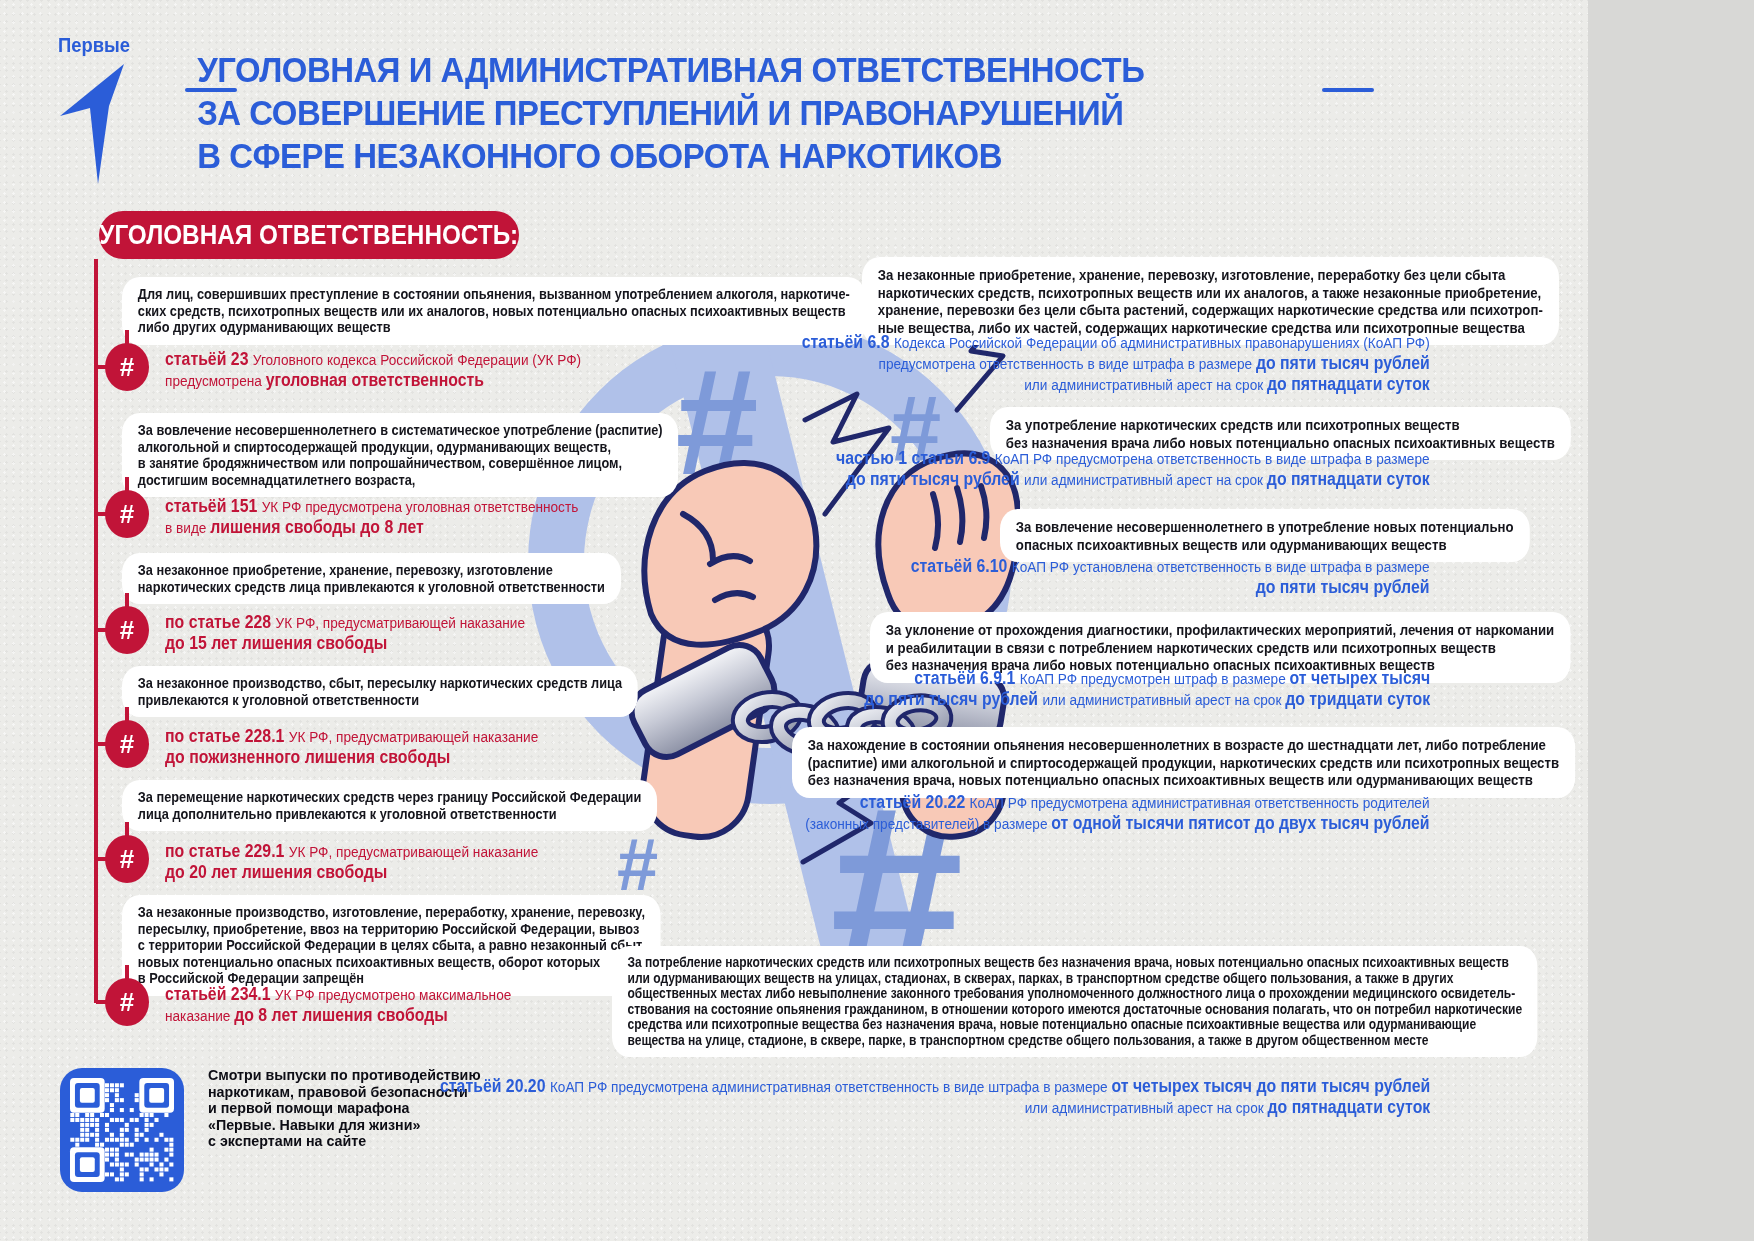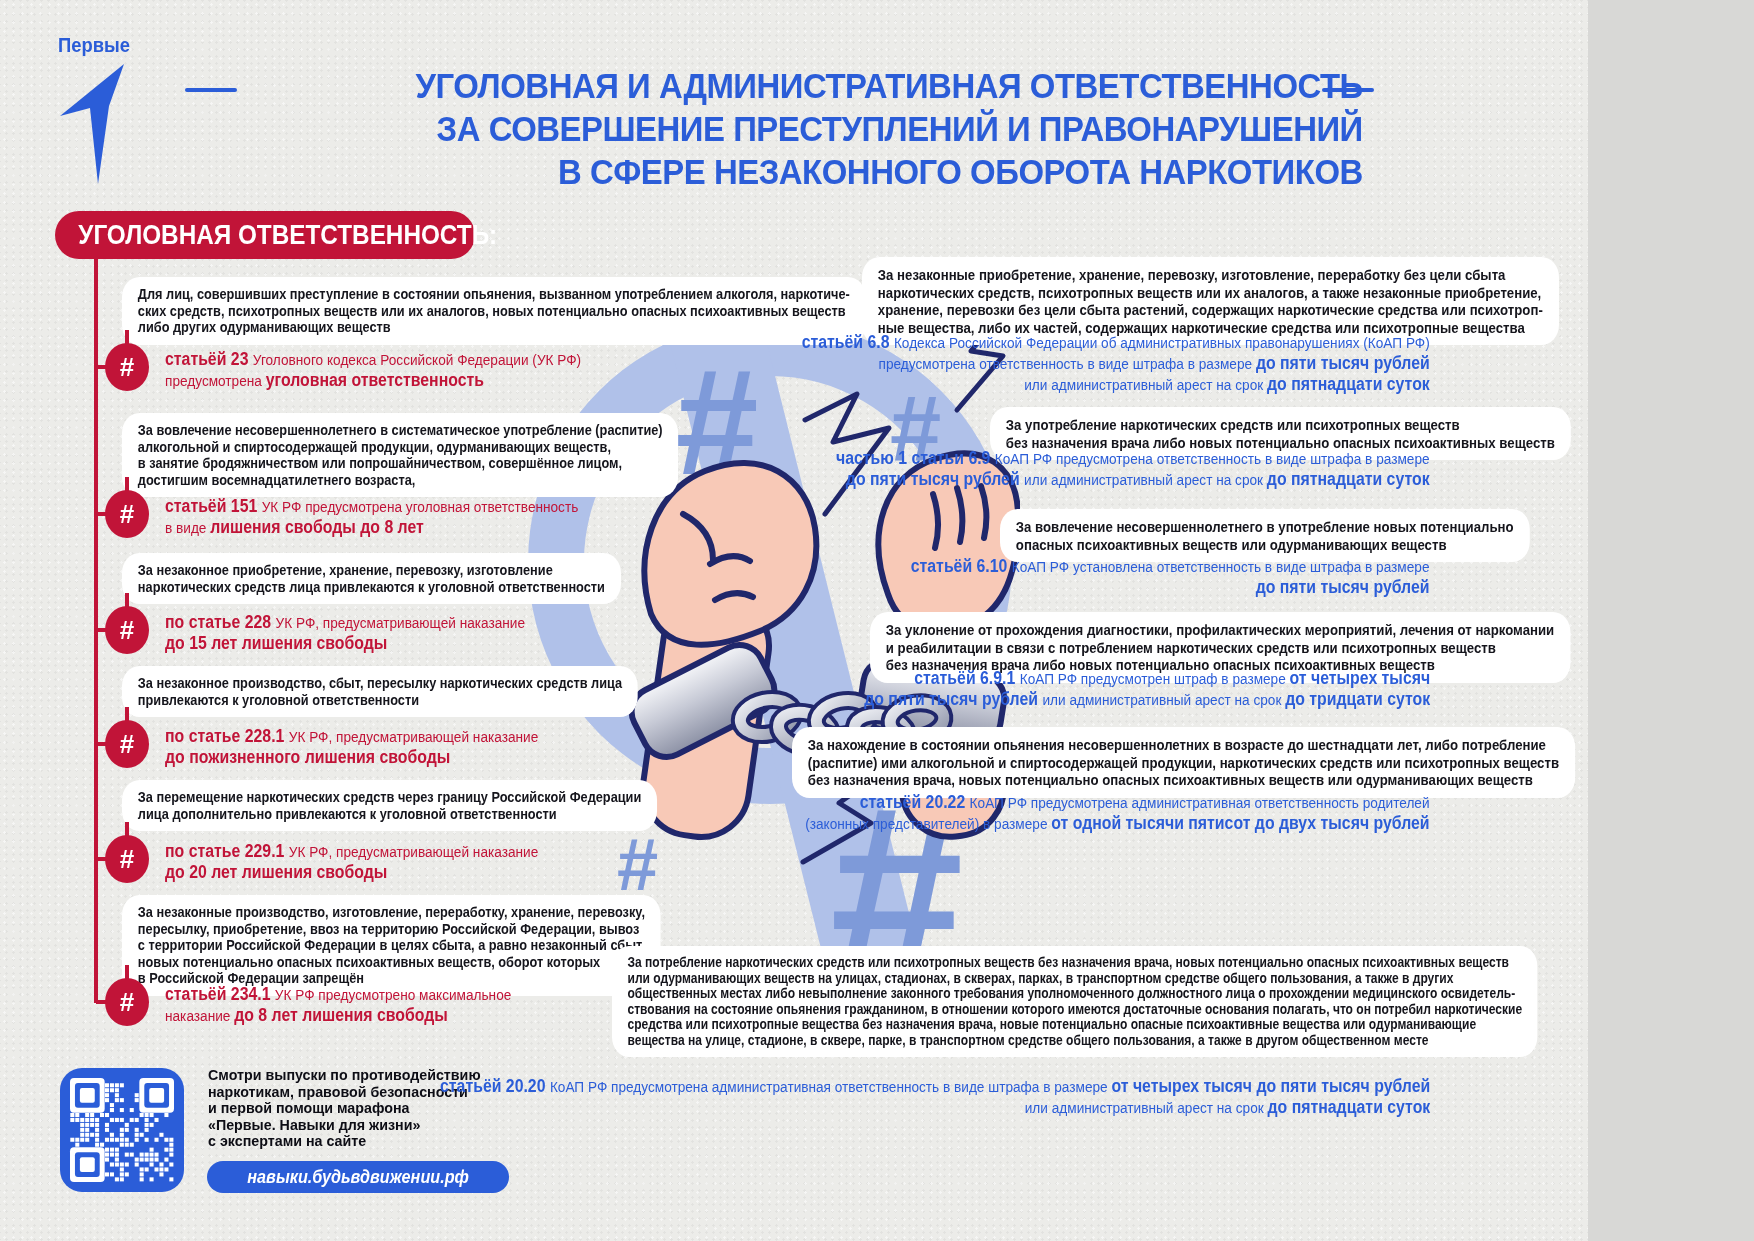--- a/index.html
+++ b/index.html
@@ -11,25 +11,25 @@
       radial-gradient(rgba(255,255,255,.55) 1px, transparent 1.3px),
       radial-gradient(rgba(175,175,170,.16) 1px, transparent 1.3px);
     background-size:9px 9px,7px 7px;
     background-position:0 0,3px 4px;
   }
   .abs{position:absolute;}
   
   .logo-label{position:absolute;left:58px;top:34px;font-size:20px;font-weight:700;color:#2B5DD8;transform:scaleX(.92);transform-origin:0 0;}
   .age{position:absolute;left:1650px;top:-75px;width:160px;height:160px;border-radius:50%;background:#2B5DD8;}
   .age-txt{position:absolute;left:1655px;top:22px;width:110px;text-align:center;font-size:34px;font-weight:800;color:#fff;}
-  .title{position:absolute;left:160px;top:64px;width:1240px;text-align:right;color:#2B5DD8;font-weight:800;font-size:35px;line-height:43px;letter-spacing:-.5px;}
+  .title{position:absolute;left:160px;top:48px;width:1240px;text-align:left;color:#2B5DD8;font-weight:800;font-size:35px;line-height:43px;letter-spacing:-.5px;}
   .title div{transform:scaleX(.94);transform-origin:50% 0;}
   .dash{position:absolute;width:52px;height:4px;border-radius:2px;background:#2B5DD8;top:88px;}
   
-  .pill{position:absolute;height:48px;border-radius:26px;color:#fff;display:flex;align-items:center;font-weight:800;font-size:27px;z-index:4;}
+  .pill{position:absolute;height:48px;border-radius:26px;color:#fff;display:flex;align-items:center;justify-content:center;font-weight:800;font-size:27px;z-index:4;margin-left:44px;}
   .pill span{transform:scaleX(.9);white-space:nowrap;}
   .pill.red{background:#C11438;}
   .pill.blu{background:#2B5DD8;}
   
   .vl{position:absolute;width:3.5px;}
   .vl.red{background:#C11438;}
   .vl.blu{background:#2B5DD8;}
   
   .wbox{position:absolute;background:#fff;border-radius:20px;padding:9px 18px;color:#15151c;z-index:3;transform:scaleX(.88);transform-origin:0 50%;}
   .wbox .btxt{white-space:pre;font-weight:700;}
@@ -399,17 +399,14 @@
         <rect x="0" y="69.33333333333334" width="34.66666666666667" height="34.66666666666667" fill="#fff" rx="4"></rect>
         <rect x="4.9523809523809526" y="74.28571428571429" width="24.761904761904763" height="24.761904761904763" fill="#2B5DD8" rx="3"></rect>
         <rect x="9.904761904761905" y="79.23809523809524" width="14.857142857142858" height="14.857142857142858" fill="#fff" rx="2"></rect>
       </g>
   </svg>
   <div class="foot">Смотри выпуски по противодействию
 наркотикам, правовой безопасности
 и первой помощи марафона
 «Первые. Навыки для жизни»
 с экспертами на сайте</div>
-  <div class="link-pill">
-    <span>навыки.будьвдвижении.рф</span>
-  </div>
 
 </div>
 
 </body></html>

